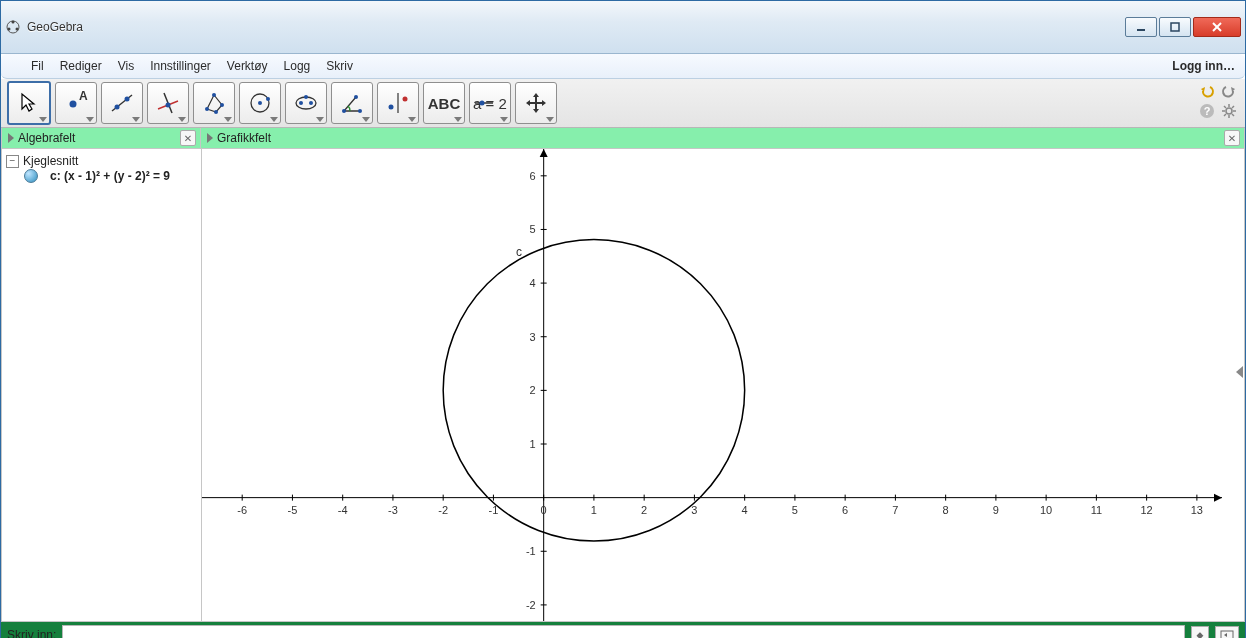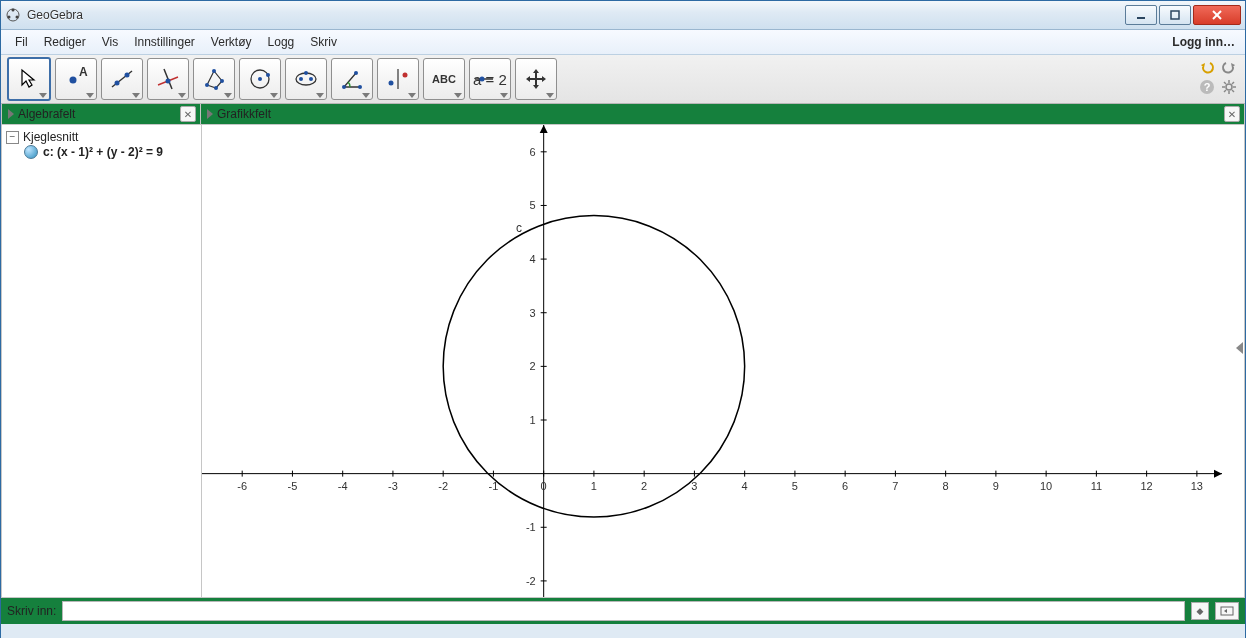--- a/index.html
+++ b/index.html
@@ -1,53 +1,53 @@
 <!DOCTYPE html>
 <html><head>
 <meta charset="utf-8">
 <style>
   html,body{margin:0;padding:0;font-family:"Segoe UI",Tahoma,sans-serif;font-size:12px;color:#222;background:#dfeaf4;}
   .outer{width:1246px;height:638px;border:1px solid #2d6aa3;box-sizing:border-box;position:relative;background:#fff;}
   
-  .titlebar{height:28px;background:linear-gradient(#f3f7fb,#dfeaf4 40%,#cfe0ef);border-bottom:1px solid #9ab6cf;display:flex;align-items:center;padding:0 4px;}
+  .titlebar{height:28px;background:linear-gradient(#f3f7fb,#dfeaf4 40%,#cfe0ef);border-bottom:1px solid #9ab6cf;display:flex;align-items:center;padding:12px 4px;}
   .titlebar .app-icon{width:16px;height:16px;margin-right:6px;display:inline-flex;align-items:center;justify-content:center;}
   .titlebar .title{flex:0 0 auto;color:#333;text-shadow:0 1px 0 #fff;}
   .titlebar .spacer{flex:1;}
   .win-btns{display:flex;gap:2px;}
   .win-btn{width:30px;height:18px;border:1px solid #5b7c99;border-radius:2px;display:flex;align-items:center;justify-content:center;background:linear-gradient(#f8fbfe,#d5e4f1);color:#2b4660;font-size:11px;font-weight:bold;}
   .win-btn.close{background:linear-gradient(#f06a59,#d83d2a);border-color:#a32a1a;color:#fff;width:46px;}
   
-  .menubar{height:24px;background:linear-gradient(#f7faff,#e8f0fa);border-bottom:1px solid #bcd0e2;display:flex;align-items:stretch;padding-left:6px;}
+  .menubar{height:24px;background:linear-gradient(#f7faff,#e8f0fa);border-bottom:1px solid #bcd0e2;display:flex;align-items:stretch;padding-left:22px;border-radius:6px;}
   .menubar .menu-item{padding:0 8px;display:flex;align-items:center;cursor:default;color:#2b2b2b;}
   .menubar .right{margin-left:auto;padding-right:10px;display:flex;align-items:center;color:#2b2b2b;font-weight:bold;}
   
   .toolbar{height:48px;background:linear-gradient(#f1f1f1,#e4e4e4);border-bottom:1px solid #b7b7b7;display:flex;align-items:center;padding:0 6px;gap:4px;position:relative;}
   .tool{width:40px;height:40px;border:1px solid #8f8f8f;border-radius:3px;background:linear-gradient(#ffffff,#ececec);display:flex;align-items:center;justify-content:center;position:relative;}
   .tool.selected{border:2px solid #3d6ea8;}
   .tool .dd{position:absolute;right:2px;bottom:1px;width:0;height:0;border-left:4px solid transparent;border-right:4px solid transparent;border-top:5px solid #7a7a7a;}
   .tool svg{width:28px;height:28px;}
-  .tool-text{font-size:11px;font-weight:bold;color:#333;}
+  .tool-text{font-size:15px;font-weight:bold;color:#333;}
   .toolbar .right-icons{position:absolute;right:8px;top:4px;display:flex;flex-direction:column;gap:4px;align-items:flex-end;}
   .toolbar .right-icons .row{display:flex;gap:6px;}
   .mini-icon{width:16px;height:16px;display:flex;align-items:center;justify-content:center;color:#888;}
   
-  .panels{height:20px;display:flex;border-bottom:1px solid #c6c6c6;background:#15803d;}
+  .panels{height:20px;display:flex;border-bottom:1px solid #c6c6c6;background:#86efac;}
   .panel-head{display:flex;align-items:center;gap:4px;padding:0 6px;border-right:1px solid #c6c6c6;}
   .panel-head.left{width:200px;box-sizing:border-box;border-left:1px solid #c6c6c6;}
   .panel-head.right{flex:1;position:relative;align-items:center;}
   .tri{width:0;height:0;border-top:5px solid transparent;border-bottom:5px solid transparent;border-left:6px solid #777;}
   .panel-close{position:absolute;right:4px;top:2px;width:14px;height:14px;border:1px solid #aaa;border-radius:2px;display:flex;align-items:center;justify-content:center;font-size:10px;color:#666;background:#f7f7f7;}
   .panel-head.left{position:relative;}
   
   .workspace{display:flex;height:472px;background:#fff;border-left:1px solid #c6c6c6;border-right:1px solid #c6c6c6;}
   .algebra{width:200px;border-right:1px solid #c6c6c6;box-sizing:border-box;padding:4px 4px;}
   .tree-item{display:flex;align-items:center;gap:4px;padding:1px 0;}
   .tree-toggle{width:11px;height:11px;border:1px solid #888;display:flex;align-items:center;justify-content:center;font-size:10px;line-height:1;color:#555;background:#fff;}
   .tree-label{font-weight:normal;text-align:right;}
-  .tree-sub{margin-left:18px;display:flex;align-items:center;gap:5px;}
+  .tree-sub{margin-left:18px;display:flex;align-items:center;gap:12px;}
   .dot-label{font-weight:bold;}
   .obj-icon{width:12px;height:12px;border-radius:50%;background:radial-gradient(circle at 30% 30%,#bfe5ff,#2f8fbf);border:1px solid #4a7a98;}
   .graphics{flex:1;position:relative;overflow:hidden;}
   .graphics svg{position:absolute;left:0;top:0;}
   
   .inputbar{height:26px;border-top:1px solid #c6c6c6;background:#15803d;display:flex;align-items:center;padding:0 6px;gap:6px;}
   .inputbar .lab{white-space:nowrap;}
   .inputbar input{flex:1;height:18px;border:1px solid #b7b7b7;background:#fff;padding:0 4px;font-family:inherit;font-size:12px;}
   .inputbar .btn{width:16px;height:16px;border:1px solid #aaa;background:#f7f7f7;display:flex;align-items:center;justify-content:center;font-size:9px;color:#666;}
   

